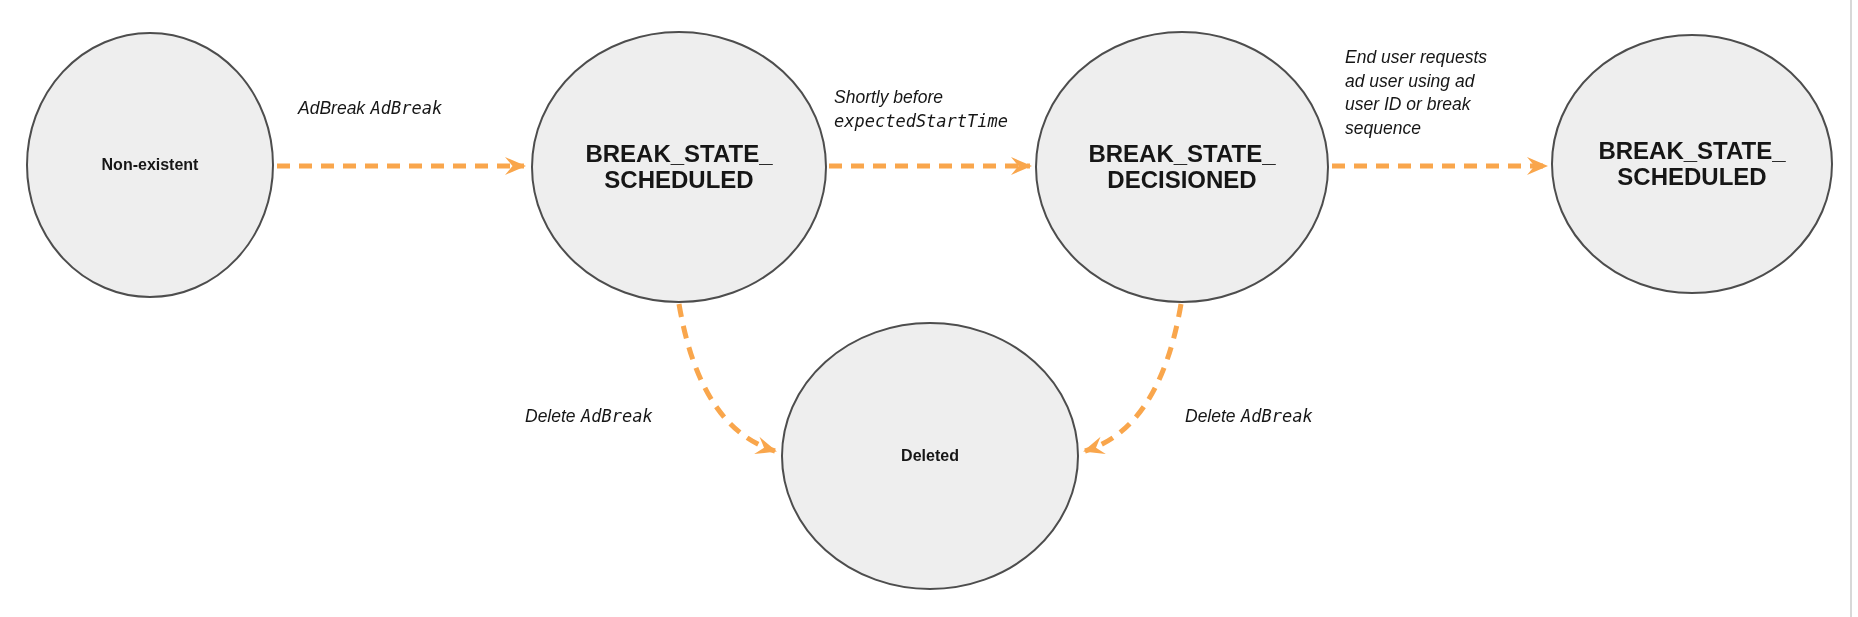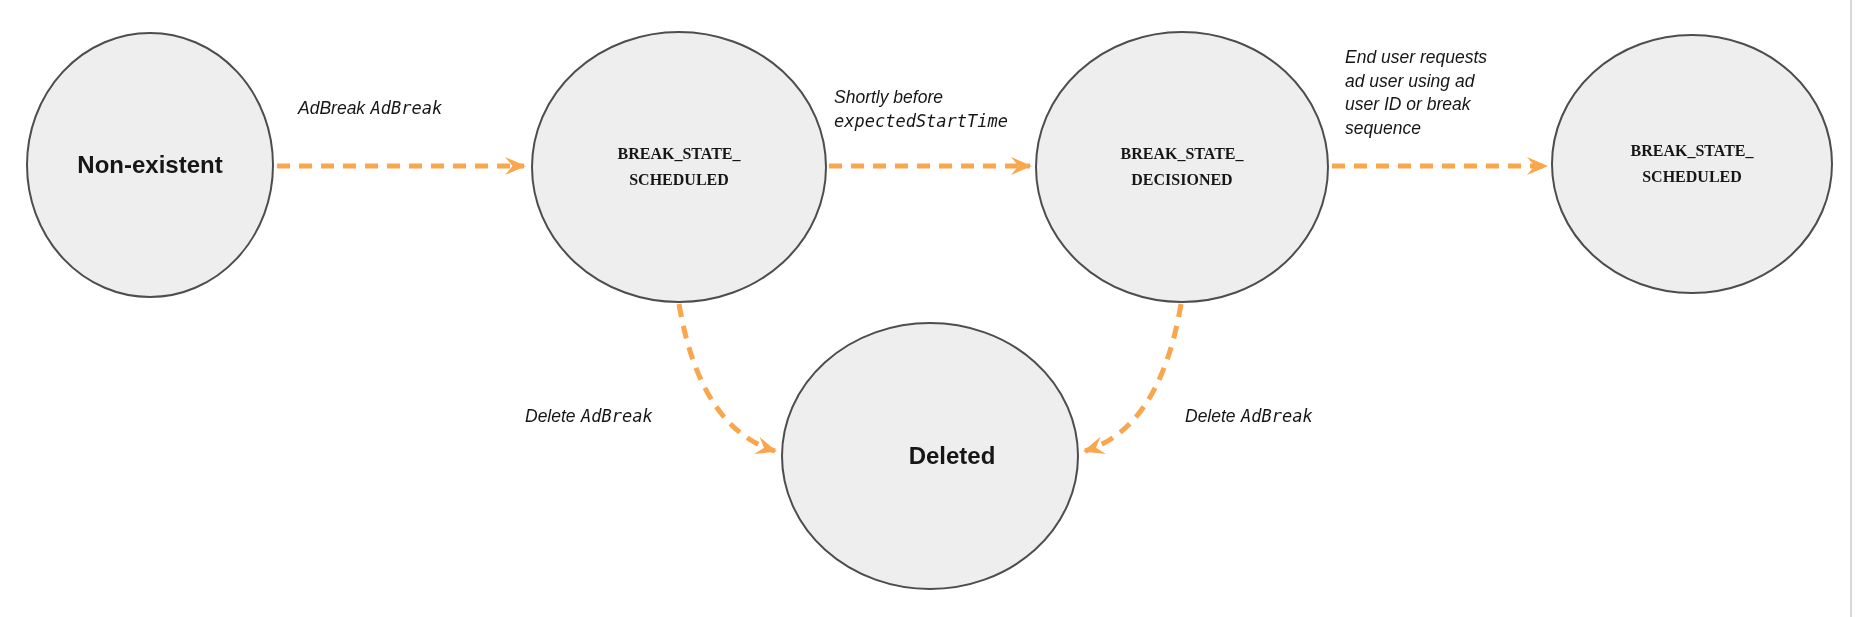--- a/index.html
+++ b/index.html
@@ -8,24 +8,24 @@
     background:var(--bg,#ffffff);
     font-family:"Liberation Sans",sans-serif;
     color:var(--text,#161616);
   }
   .diagram-svg{position:absolute;left:0;top:0;}
   .node-label{
     position:absolute;transform:translate(-50%,-50%);
     text-align:center;white-space:nowrap;
   }
   .state-name{
-    font-family:Liberation Serif, serif;
-    font-weight:bold;font-size:16px;line-height:26px;
+    font-family:Liberation Sans, sans-serif;
+    font-weight:bold;font-size:24px;line-height:26px;
   }
-  .plain-name{font-weight:bold;font-size:24px;}
+  .plain-name{font-weight:bold;font-size:16px;}
   .edge-label{
     position:absolute;font-size:17.5px;line-height:23.5px;
     white-space:nowrap;
     font-style:italic;
   }
   .code{font-family:"DejaVu Sans Mono",monospace;font-size:17px;}
   .gap{margin-left:.32em;}
 </style>
 </head>
 <body>
@@ -64,21 +64,21 @@
   <div class="node-label state-name" style="left:1182px;top:167px">
     <div>BREAK_STATE_</div>
     <div>DECISIONED</div>
   </div>
 
   <div class="node-label state-name" style="left:1692px;top:164px">
     <div>BREAK_STATE_</div>
     <div>SCHEDULED</div>
   </div>
 
-  <div class="node-label plain-name" style="left:952px;top:456px">Deleted</div>
+  <div class="node-label plain-name" style="left:930px;top:456px">Deleted</div>
 
   <div class="edge-label" style="left:298px;top:97px">
     <span>AdBreak</span><span class="code gap">AdBreak</span>
   </div>
 
   <div class="edge-label" style="left:834px;top:86px">
     <div>Shortly before</div>
     <div class="code">expectedStartTime</div>
   </div>
 

